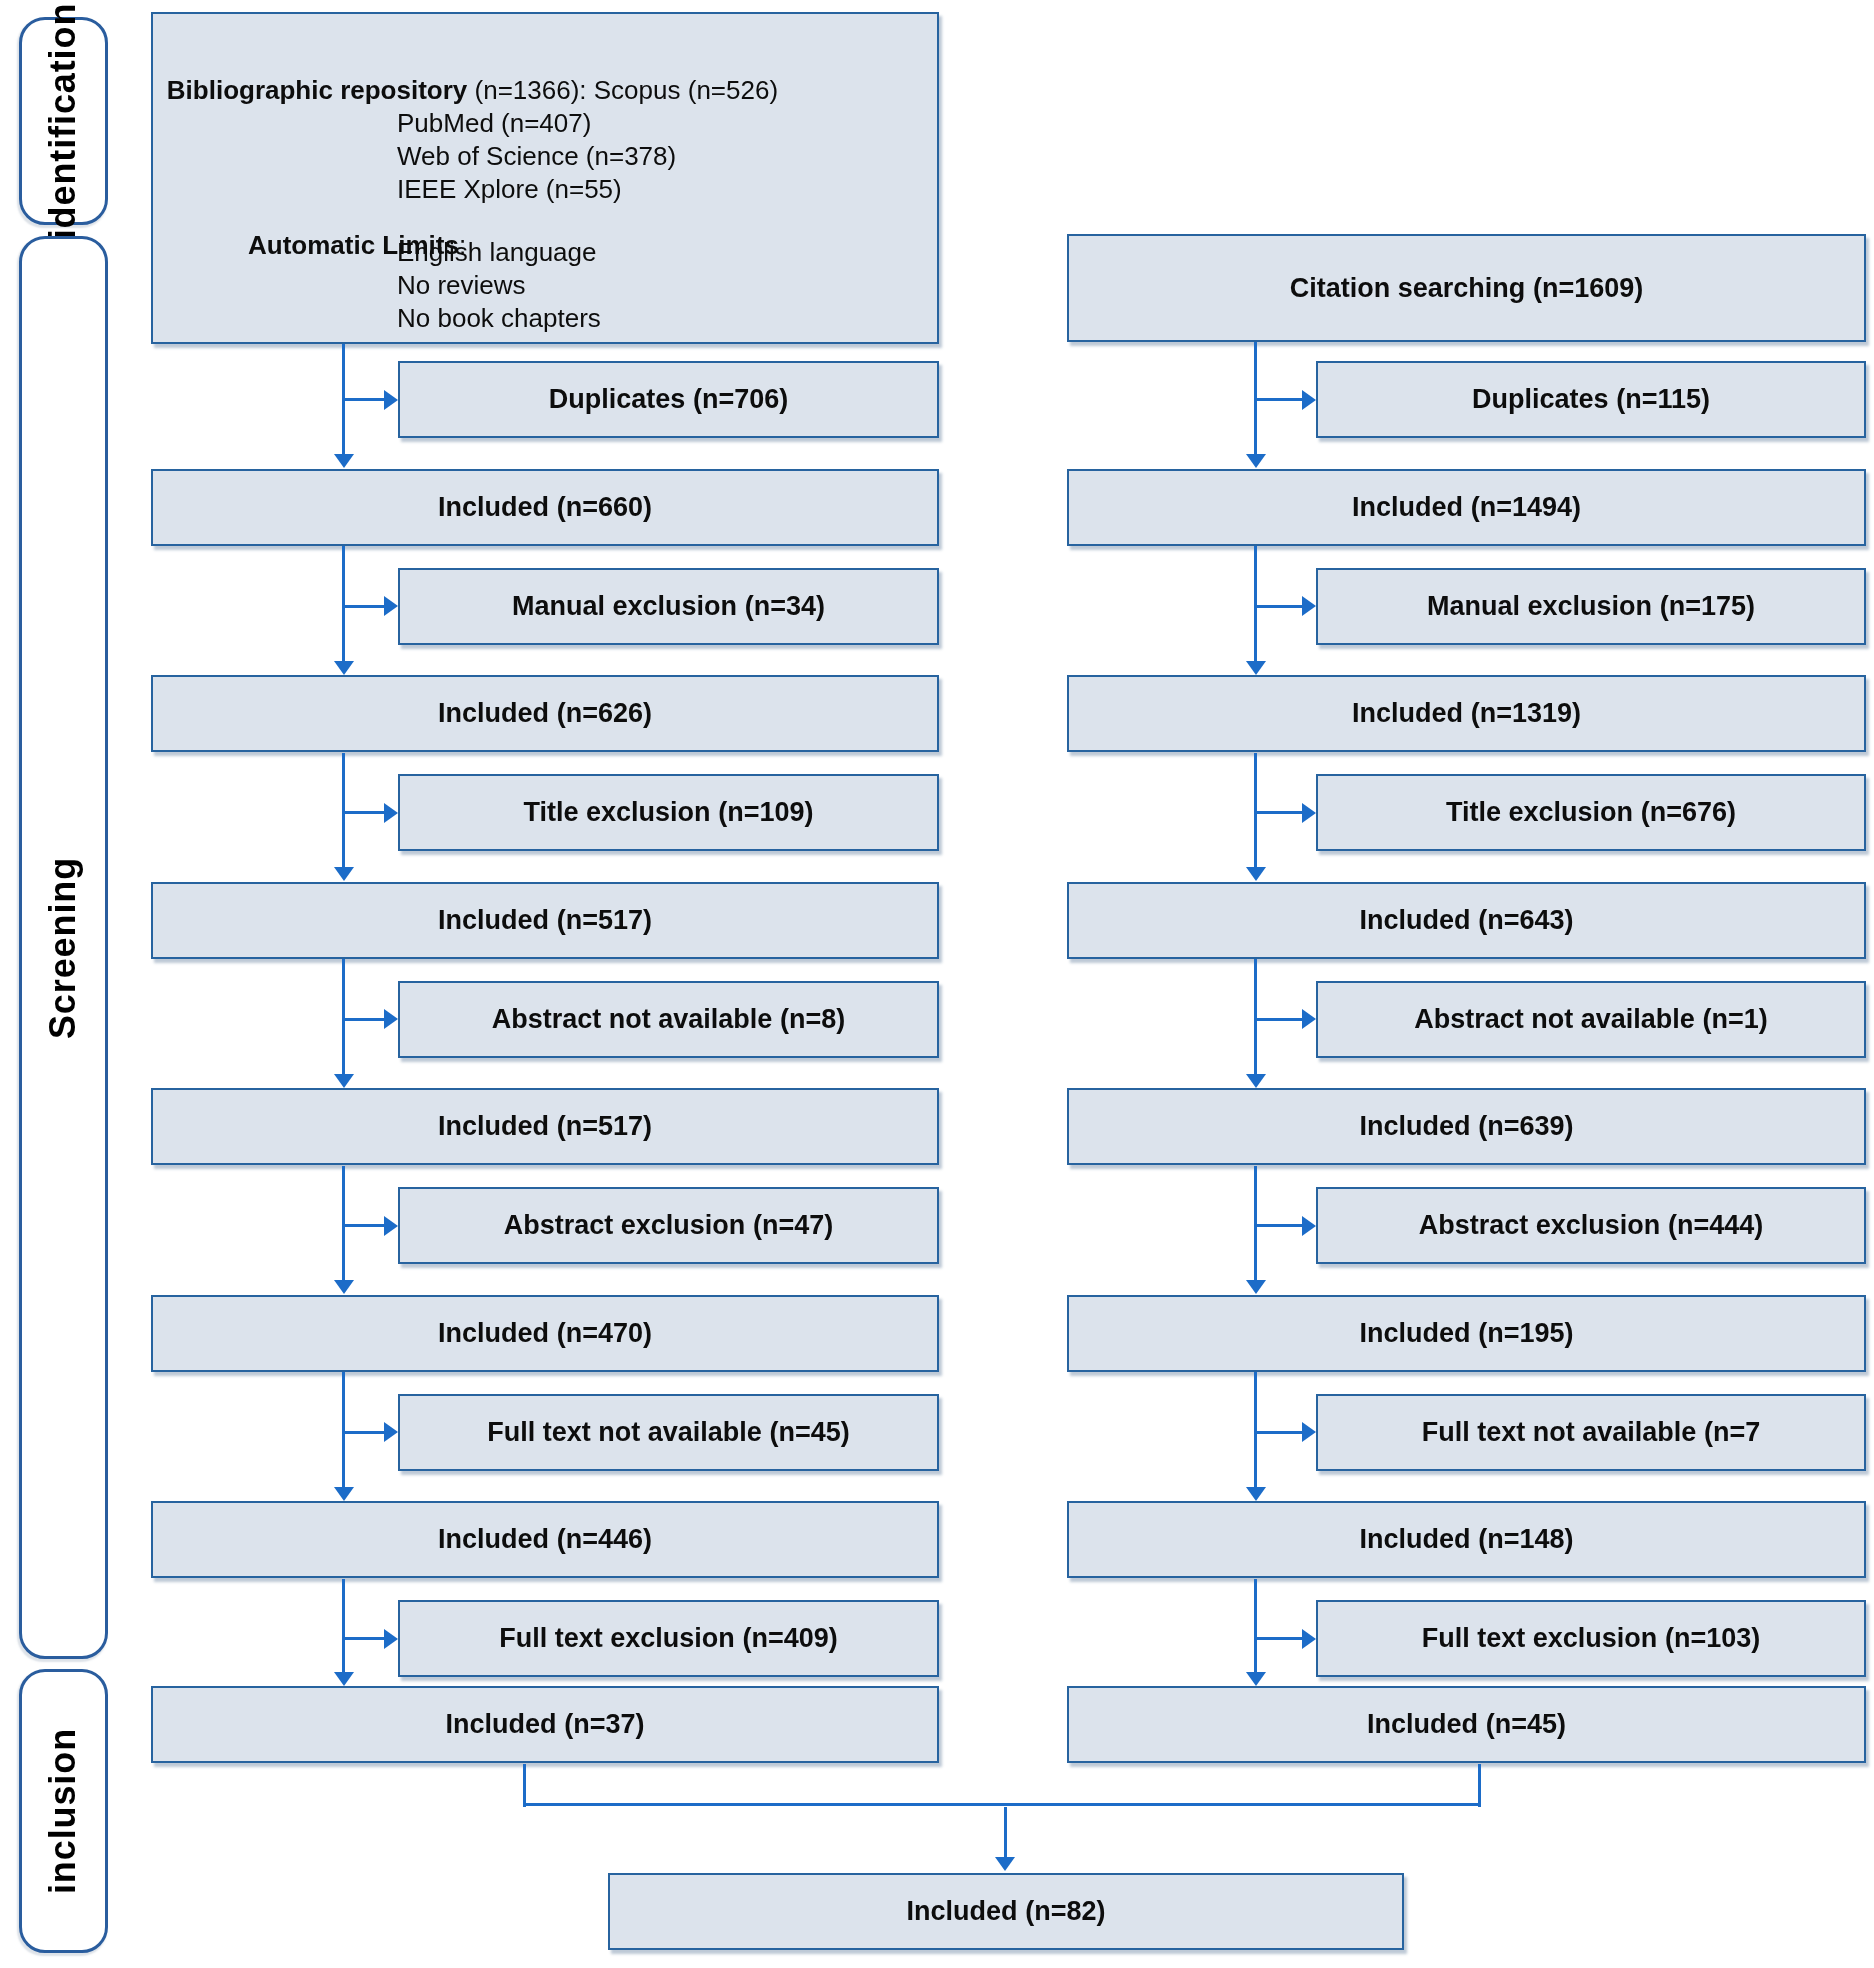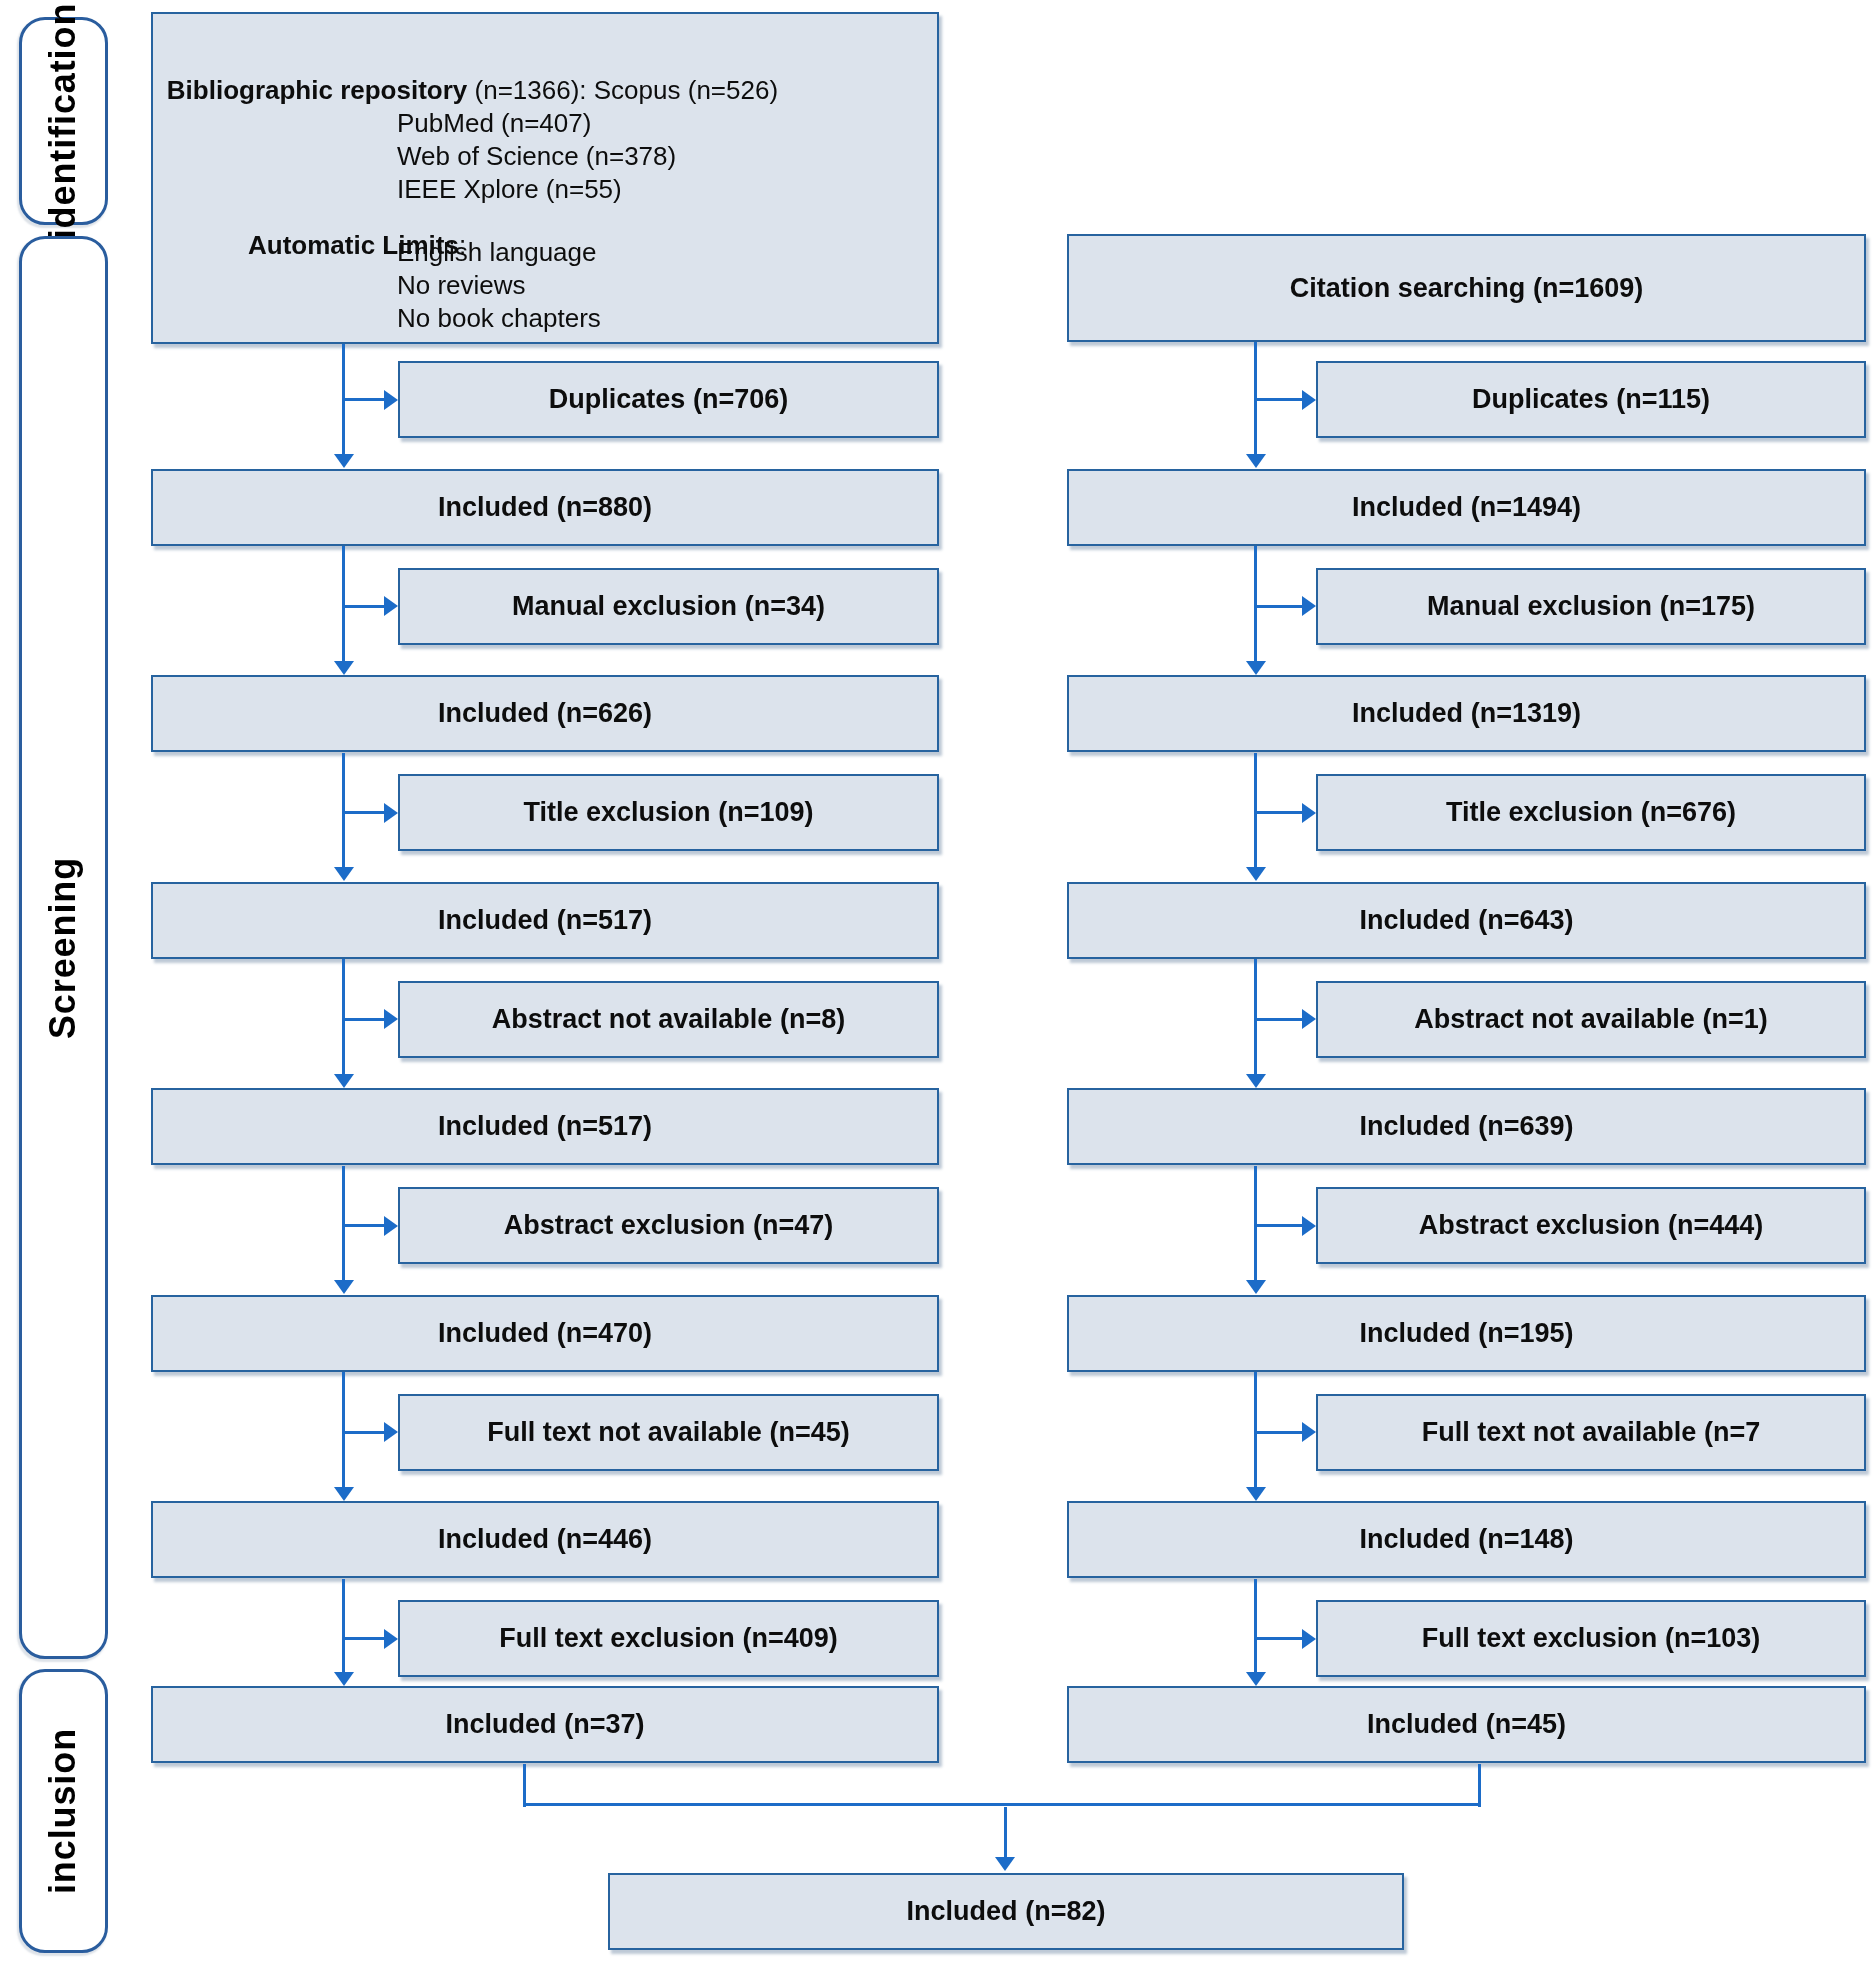--- a/index.html
+++ b/index.html
@@ -71,21 +71,21 @@
     <span class="b">Citation searching</span>
     <span class="n">(n=1609)</span>
   </div>
 
   <div class="fbox" style="left:398px;top:361px;width:541px;height:77px;">
       <span class="b">Duplicates</span>
       <span class="n">(n=706)</span>
     </div>
   <div class="fbox" style="left:151px;top:469px;width:788px;height:77px;">
       <span class="b">Included</span>
-      <span class="n">(n=880)</span>
+      <span class="n">(n=660)</span>
     </div>
   <div class="fbox" style="left:398px;top:568px;width:541px;height:77px;">
       <span class="b">Manual exclusion</span>
       <span class="n">(n=34)</span>
     </div>
   <div class="fbox" style="left:151px;top:675px;width:788px;height:77px;">
       <span class="b">Included</span>
       <span class="n">(n=626)</span>
     </div>
   <div class="fbox" style="left:398px;top:774px;width:541px;height:77px;">

